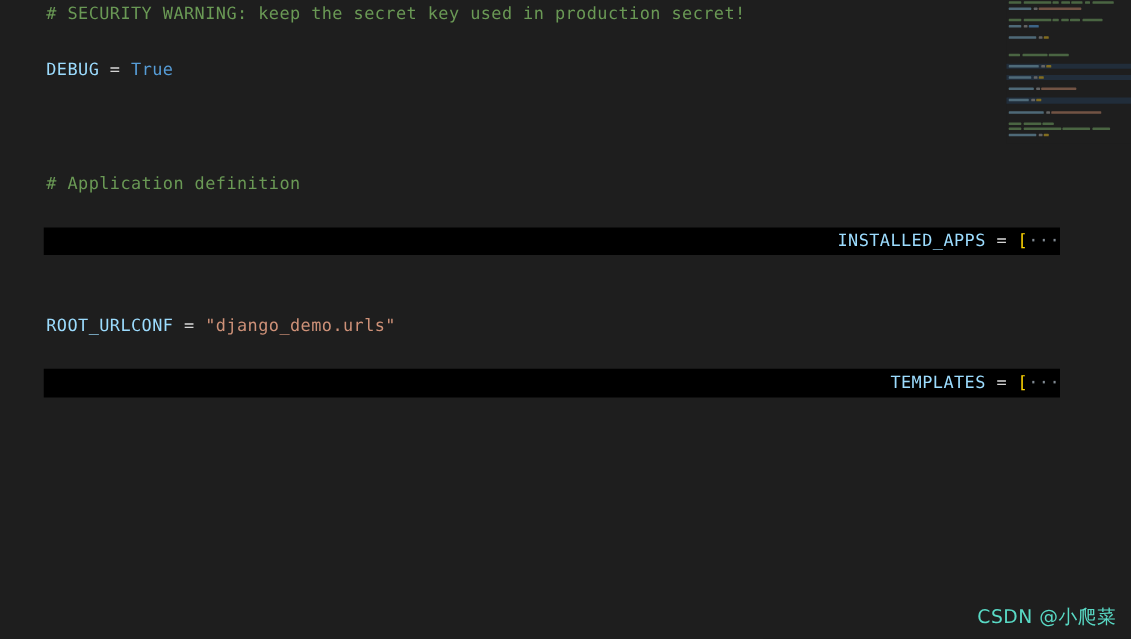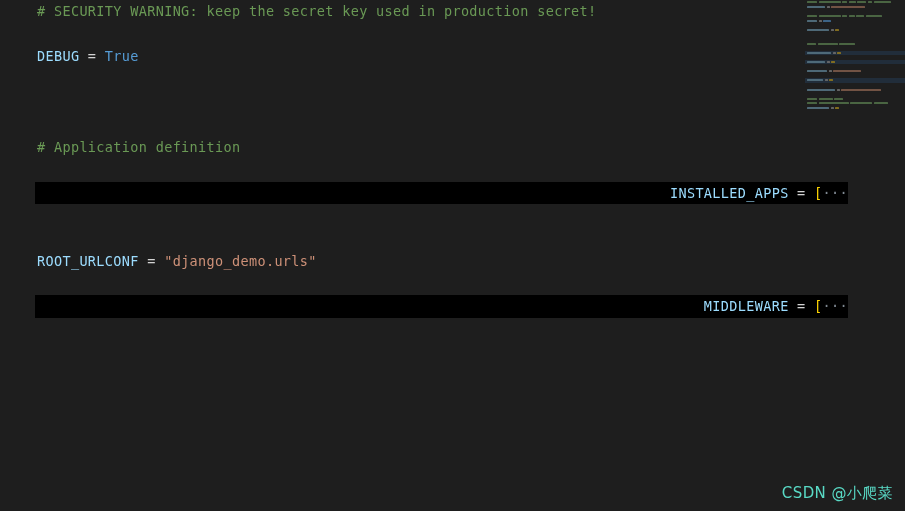--- a/index.html
+++ b/index.html
@@ -100,21 +100,21 @@
       <div class="line blank"> </div>
       <div class="line blank"> </div>
       <div class="line blank"> </div>
       <div class="line"><span class="tok-comment"># Application definition</span></div>
       <div class="line blank"> </div>
       <div class="line folded"><span class="tok-var">INSTALLED_APPS</span><span class="tok-op"> = </span><span class="tok-bracket">[</span><span class="tok-fold">···</span></div>
       <div class="line blank"> </div>
       <div class="line blank"> </div>
       <div class="line"><span class="tok-var">ROOT_URLCONF</span><span class="tok-op"> = </span><span class="tok-string">"django_demo.urls"</span></div>
       <div class="line blank"> </div>
-      <div class="line folded"><span class="tok-var">MIDDLEWARE</span><span class="tok-op"> = </span><span class="tok-bracket">[</span><span class="tok-fold">···</span></div>
+      <div class="line folded"><span class="tok-var">TEMPLATES</span><span class="tok-op"> = </span><span class="tok-bracket">[</span><span class="tok-fold">···</span></div>
       <div class="line blank"> </div>
     </div>
 
   <div id="minimap">
       <div class="mm-row">
         <div class="mm-seg" style="width: 10px; background: rgb(78, 107, 69);"></div>
         <div class="mm-seg" style="width: 22px; background: rgb(78, 107, 69);"></div>
         <div class="mm-seg" style="width: 5px; background: rgb(78, 107, 69);"></div>
         <div class="mm-seg" style="width: 7px; background: rgb(78, 107, 69);"></div>
         <div class="mm-seg" style="width: 9px; background: rgb(78, 107, 69);"></div>

